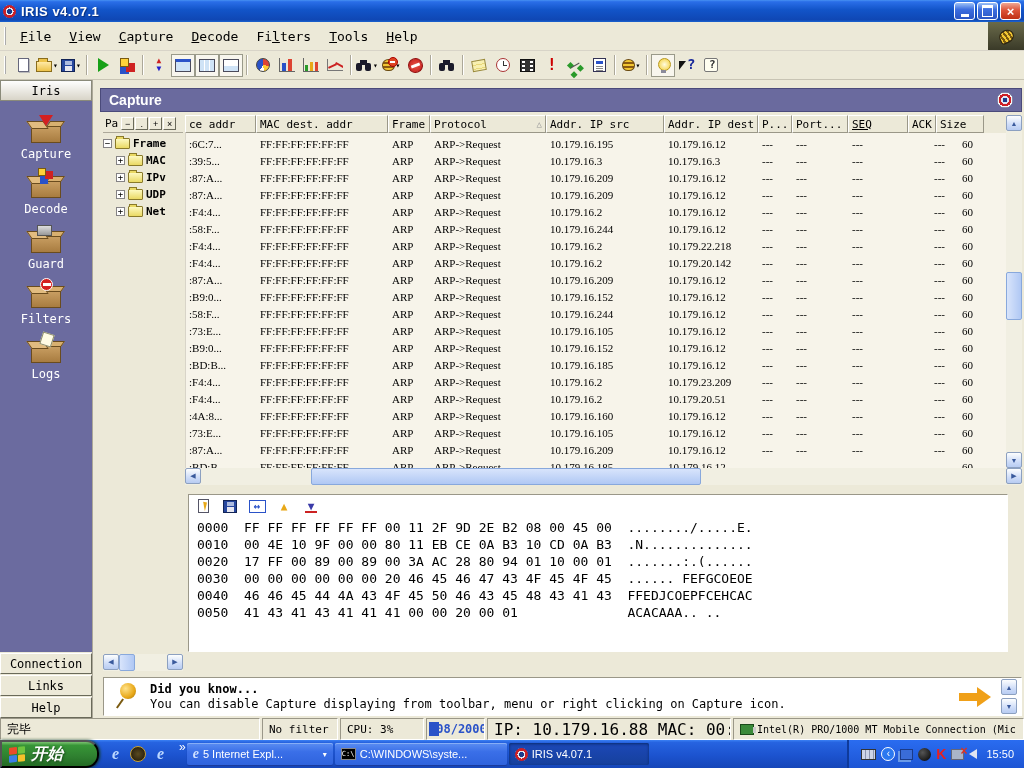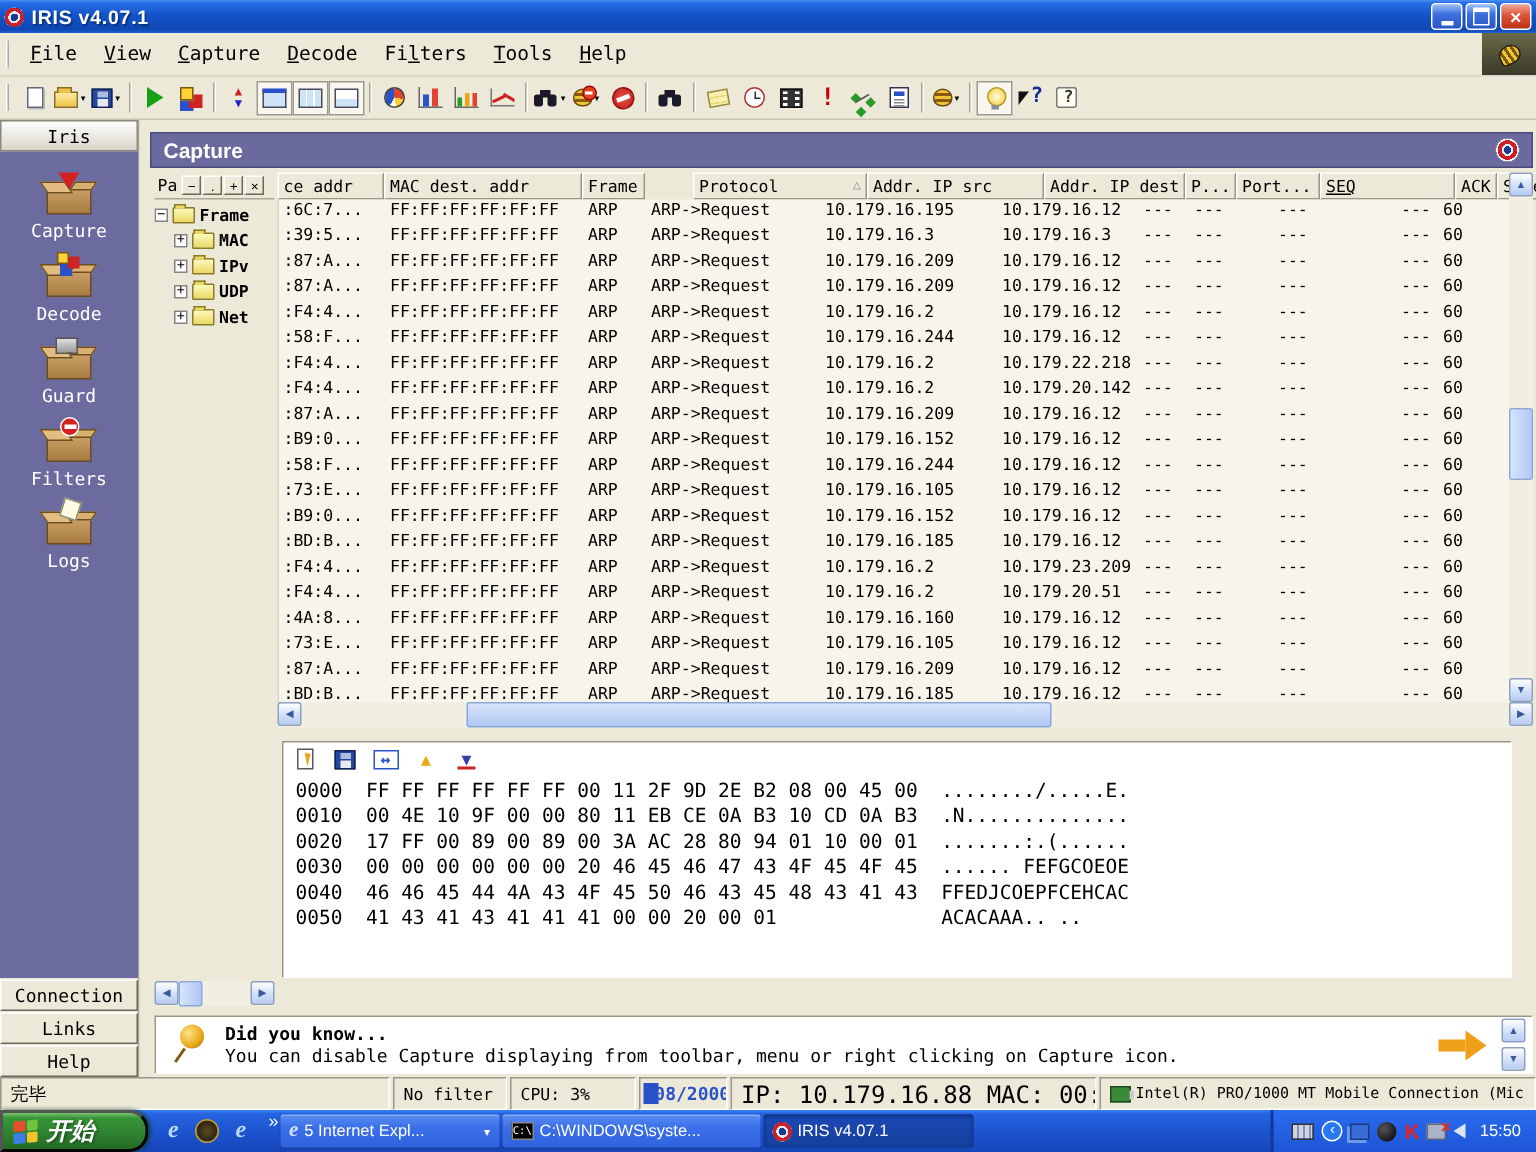--- a/index.html
+++ b/index.html
@@ -142,21 +142,21 @@
   .tree-hscroll .htrack{flex:1;position:relative;}
   .tree-hscroll .sthumb{position:absolute;left:0;top:0;bottom:0;width:16px;}
 
   
   .grid{position:absolute;left:85px;top:3px;width:837px;height:370px;display:flex;flex-direction:column;}
   .grid-head{display:flex;height:18px;width:821px;}
   .gh{flex:0 0 auto;border:1px solid;border-color:#fff #9a9788 #9a9788 #fff;background:#ECE9D8;font-size:11px;
       padding:1px 3px;overflow:hidden;white-space:nowrap;display:flex;align-items:center;}
   .gh .sort{margin-left:auto;color:#999;font-size:9px;}
   .grid-rows{height:335px;width:821px;background:#f7f4ea;overflow:hidden;border-left:1px solid #d8d4c8;}
-  .gr{display:flex;height:17px;font-size:11px;align-items:flex-start;}
+  .gr{display:flex;height:17px;font-size:11px;align-items:flex-end;font-family:Liberation Serif, serif;}
   .gc{flex:0 0 auto;padding:0 3px;overflow:hidden;white-space:nowrap;}
   .vscroll{position:absolute;right:0;top:0;bottom:17px;width:16px;background:#f1efe2;display:flex;flex-direction:column;}
   .vtrack{flex:1;position:relative;}
   .vscroll .sthumb{position:absolute;left:0;right:0;top:44%;height:48px;}
   .hscroll{height:17px;display:flex;background:#f1efe2;width:837px;}
   .htrack{flex:1;position:relative;}
   .hscroll .sthumb{position:absolute;top:0;bottom:0;left:110px;width:390px;}
   .sbtn{width:16px;height:16px;flex:0 0 auto;border:1px solid #8ca0c0;border-radius:2px;color:#3a5a9c;font-size:7px;
     background:linear-gradient(#fdfefe,#cfddf8 60%,#b8ccf2);display:flex;align-items:center;justify-content:center;padding:0;}
   .sthumb{background:linear-gradient(90deg,#d8e4fb,#b0c8f4);border:1px solid #88a8dc;border-radius:2px;}
@@ -488,37 +488,37 @@
           <div class="grid-head" id="grid-head">
               <div class="gh" style="width: 71px;">
                 <span>ce addr</span>
               </div>
               <div class="gh" style="width: 132px;">
                 <span>MAC dest. addr</span>
               </div>
               <div class="gh" style="width: 42px;">
                 <span>Frame</span>
               </div>
-              <div class="gh" style="width: 116px; margin-left: 32px;">
+              <div class="gh" style="width: 116px;">
                 <span>Protocol</span>
                 <span class="sort">△</span>
               </div>
               <div class="gh" style="width: 118px;">
                 <span>Addr. IP src</span>
               </div>
               <div class="gh" style="width: 94px;">
                 <span>Addr. IP dest</span>
               </div>
               <div class="gh" style="width: 34px;">
                 <span>P...</span>
               </div>
               <div class="gh" style="width: 56px;">
                 <span>Port...</span>
               </div>
-              <div class="gh" style="width: 90px; text-decoration: underline;">
+              <div class="gh" style="width: 60px; text-decoration: underline;">
                 <span>SEQ</span>
               </div>
               <div class="gh" style="width: 28px;">
                 <span>ACK</span>
               </div>
               <div class="gh" style="width: 48px;">
                 <span>Size</span>
               </div>
             </div>
           <div class="grid-rows" id="grid-rows">

